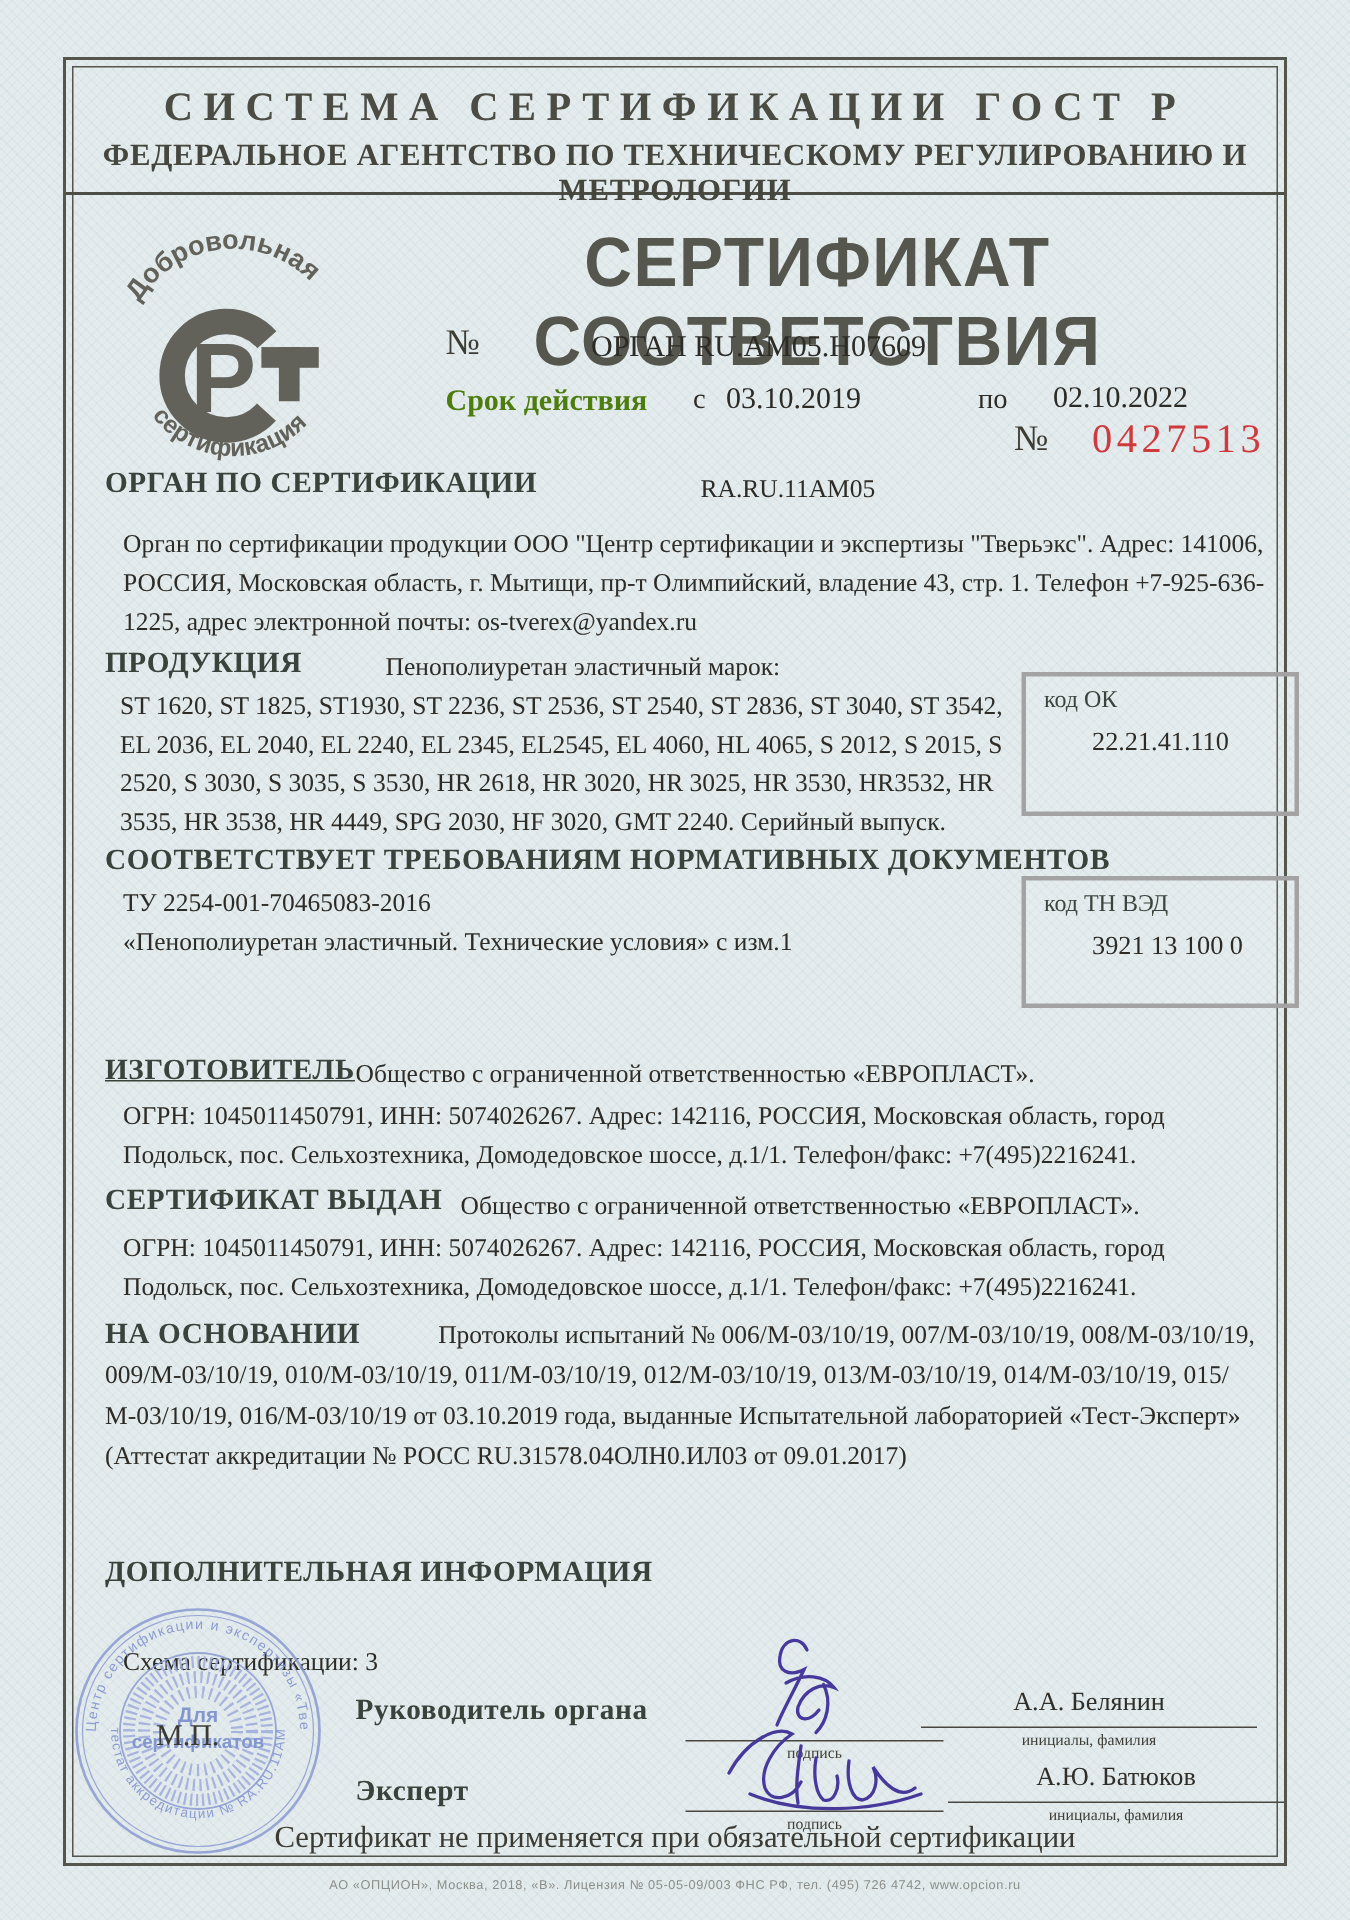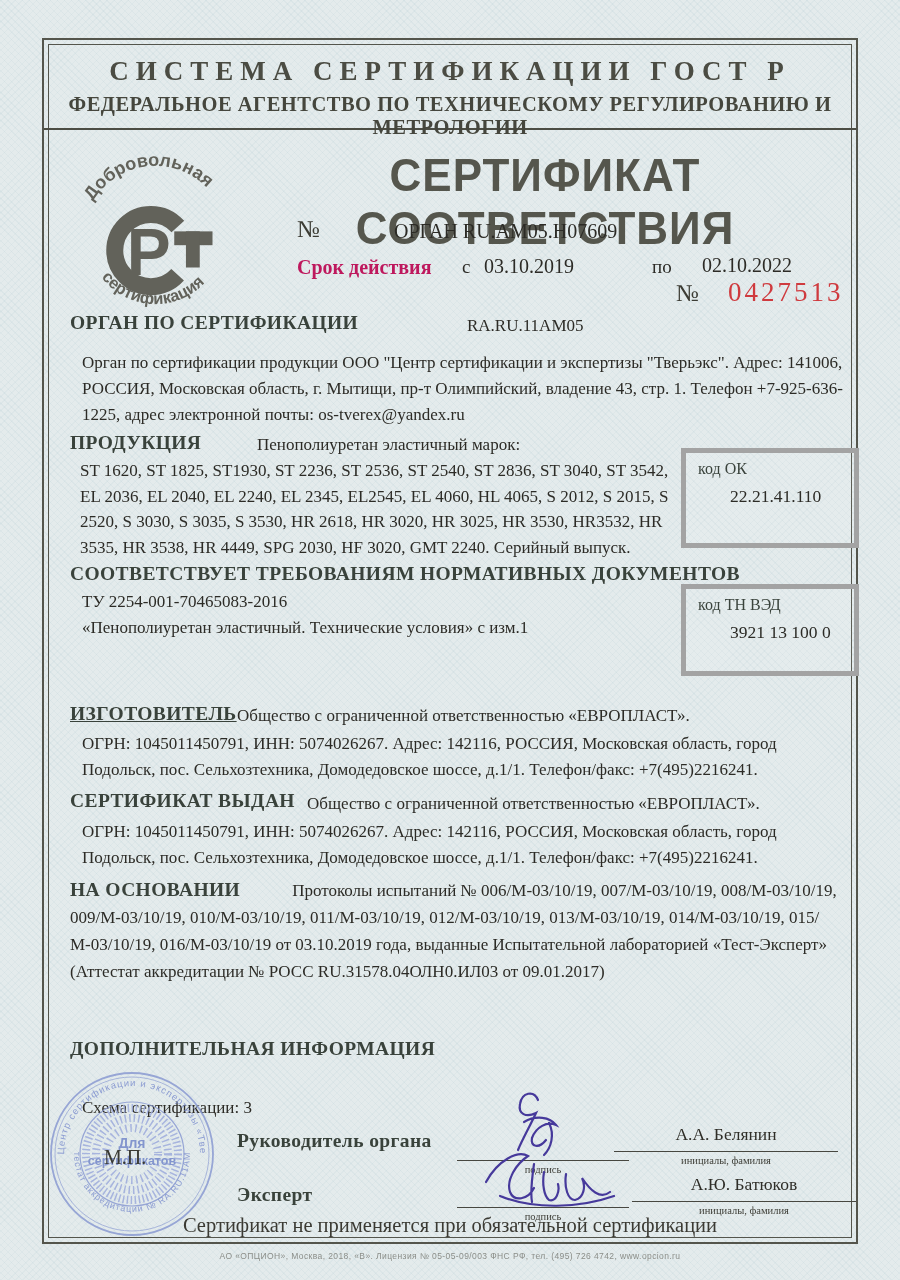--- a/index.html
+++ b/index.html
@@ -29,21 +29,21 @@
   .hdr2{margin-top:6px;font-size:20.5px;font-weight:bold;letter-spacing:.5px;color:#45463d;}
   .doc-title{
     left:192px;top:112px;width:618px;text-align:center;
     font-family:"Liberation Sans", sans-serif;font-weight:bold;
     font-size:44px;letter-spacing:1px;color:#55564d;transform:scaleY(1.06);
   }
   .no-label{font-size:24px;color:#3c3c34;}
   .serif17{font-size:17px;}
   .sec-label{font-size:19.5px;font-weight:bold;color:#39423b;letter-spacing:.4px;}
   .para{font-size:17px;line-height:26px;color:#2c2b26;}
-  .code-box{border:5px solid #a3a3a3;background:rgba(255,255,255,.06);}
+  .code-box{border:3px solid #a3a3a3;background:rgba(255,255,255,.06);padding-left:11px;}
   .code-label{position:absolute;left:12px;top:7px;font-size:16px;color:#3a433c;}
   .code-value{position:absolute;left:44px;top:33px;font-size:17.5px;color:#2c2b26;}
   .red-num{font-family:"DejaVu Sans Mono", monospace;font-size:27px;color:#cf3a3e;letter-spacing:3px;}
   .sig-line{height:0;border-bottom:1.5px solid #474740;}
   .cap{font-size:10.5px;color:#3e3e37;text-align:center;}
   .name-block{text-align:center;}
   .name-block .nm{font-size:17.5px;color:#2f2e28;padding-bottom:6px;border-bottom:1.5px solid #474740;}
   .name-block .cap{padding-top:3px;}
   .bottom-note{left:0;width:100%;top:1174px;text-align:center;font-size:20.5px;color:#3b3a33;}
   .print-line{position:absolute;left:0;top:1251px;width:900px;text-align:center;
@@ -77,21 +77,21 @@
     <text x="76" y="127" text-anchor="middle" font-size="62" font-weight="bold" fill="#62625a">Р</text>
     <rect x="100" y="86" width="36" height="13" fill="#62625a"></rect>
     <rect x="111" y="86" width="13" height="34" fill="#62625a"></rect>
   </svg>
 
   <div class="abs doc-title">СЕРТИФИКАТ СООТВЕТСТВИЯ</div>
 
   <div class="abs no-label" style="left:253px;top:176px;">№</div>
   <div class="abs" style="left:350px;top:180px;font-size:20px;">ОРГАН RU.AM05.H07609</div>
 
-  <div class="abs" style="left:253px;top:216px;font-size:20px;font-weight:bold;color:#be185d;">Срок действия</div>
+  <div class="abs" style="left:253px;top:216px;font-size:20px;font-weight:bold;color:#4d7c0f;">Срок действия</div>
   <div class="abs" style="left:418px;top:216px;font-size:19px;">с</div>
   <div class="abs" style="left:440px;top:215px;font-size:20px;">03.10.2019</div>
   <div class="abs" style="left:608px;top:216px;font-size:19px;">по</div>
   <div class="abs" style="left:658px;top:214px;font-size:20px;">02.10.2022</div>
 
   <div class="abs no-label" style="left:632px;top:240px;">№</div>
   <div class="abs red-num" style="left:684px;top:237px;font-family:Liberation Serif, serif;">0427513</div>
 
   <div class="abs sec-label" style="left:26px;top:272px;">ОРГАН ПО СЕРТИФИКАЦИИ</div>
   <div class="abs serif17" style="left:383px;top:276px;margin-left:40px;">RA.RU.11AM05</div>

